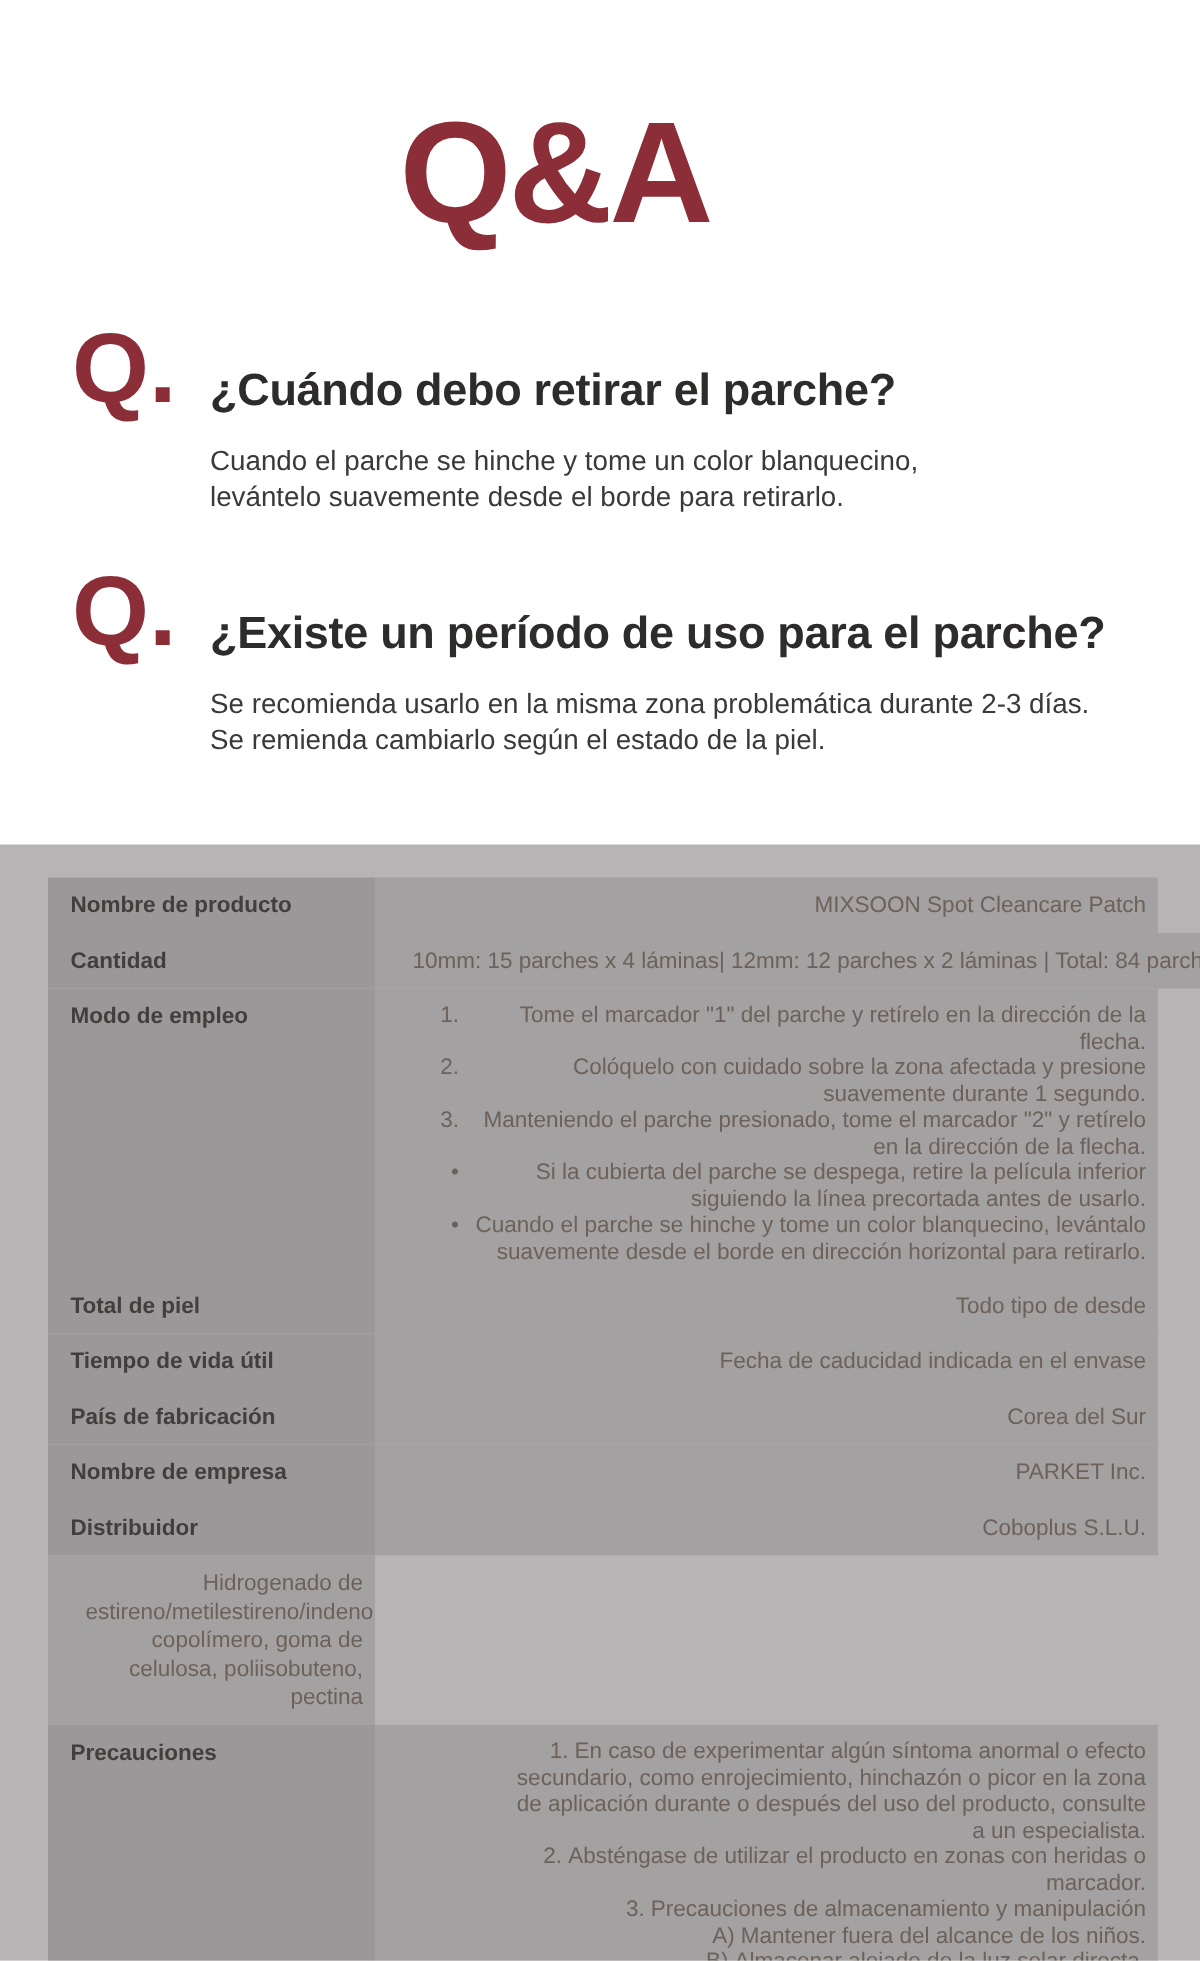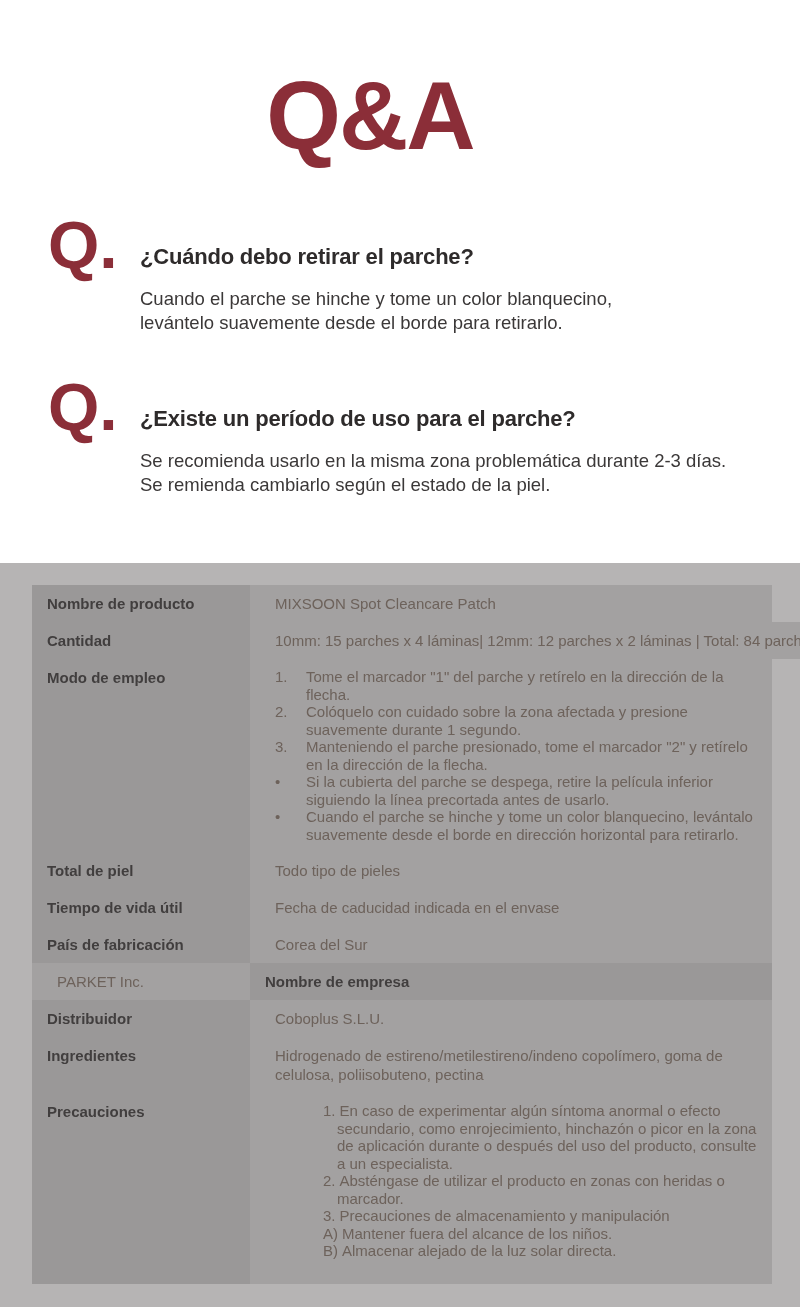--- a/index.html
+++ b/index.html
@@ -23,21 +23,21 @@
   .qa-item { position: absolute; left: 48px; right: 30px; display: flex; }
   .qa-item.first  { top: 214px; }
   .qa-item.second { top: 376px; }
   .q-mark {
     flex: none; width: 92px;
     font-size: 66px; font-weight: bold; line-height: 0.95;
     color: #8b2e38;
   }
   .qa-body { flex: 1; padding-top: 30px; }
   .qa-question {
-    font-size: 22px; font-weight: bold; color: #2e2b2b;
+    font-size: 30px; font-weight: bold; color: #2e2b2b;
     letter-spacing: -0.2px;
   }
   .qa-answer { margin-top: 17px; font-size: 18.5px; color: #3b3838; line-height: 24px; }
 
   
   .info-section {
     position: absolute; top: 563px; left: 0;
     width: 800px; height: 744px;
     background: #b6b4b4;
     padding: 22px 28px 44px 32px;
@@ -49,20 +49,21 @@
     background: #9a9898;
     padding-left: 15px; padding-right: 8px;
     font-size: 15px; font-weight: bold; color: #413e3e;
     line-height: 19px;
   }
   .cell.value {
     background: #a3a1a1;
     padding-left: 25px; padding-right: 8px;
     font-size: 15px; color: #6d625b;
     line-height: 19px;
+    text-align: right;
   }
   .row.last .cell { padding-bottom: 24px; }
   .nowrap { white-space: nowrap; }
   .narrow { max-width: 478px; }
 
   
   .li { display: flex; line-height: 17.5px; font-size: 15px; }
   .mk { flex: none; width: 31px; }
   .lt { flex: 1; max-width: 462px; }
 
@@ -135,45 +136,44 @@
           </div>
           <div class="li">
             <span class="mk">•</span>
             <span class="lt">Cuando el parche se hinche y tome un color blanquecino, levántalo suavemente desde el borde en dirección horizontal para retirarlo.</span>
           </div>
         </div>
       </div>
 
       <div class="row">
         <div class="cell label">Total de piel</div>
-        <div class="cell value">Todo tipo de pieles</div>
+        <div class="cell value">Todo tipo de desde</div>
       </div>
 
       <div class="row">
         <div class="cell label">Tiempo de vida útil</div>
         <div class="cell value">Fecha de caducidad indicada en el envase</div>
       </div>
 
       <div class="row">
         <div class="cell label">País de fabricación</div>
         <div class="cell value">Corea del Sur</div>
       </div>
 
       <div class="row">
+        <div class="cell label">Nombre de empresa</div>
         <div class="cell value">PARKET Inc.</div>
-        <div class="cell label">Nombre de empresa</div>
       </div>
 
       <div class="row">
         <div class="cell label">Distribuidor</div>
         <div class="cell value">Coboplus S.L.U.</div>
       </div>
 
       <div class="row">
-        <div class="cell label">Ingredientes</div>
         <div class="cell value">
           <div class="narrow">Hidrogenado de estireno/metilestireno/indeno copolímero, goma de celulosa, poliisobuteno, pectina</div>
         </div>
       </div>
 
       <div class="row last">
         <div class="cell label">Precauciones</div>
         <div class="cell value">
           <div class="pli">
             <span class="mk2">1.</span><span>En caso de experimentar algún síntoma anormal o efecto secundario, como enrojecimiento, hinchazón o picor en la zona de aplicación durante o después del uso del producto, consulte a un especialista.</span>

